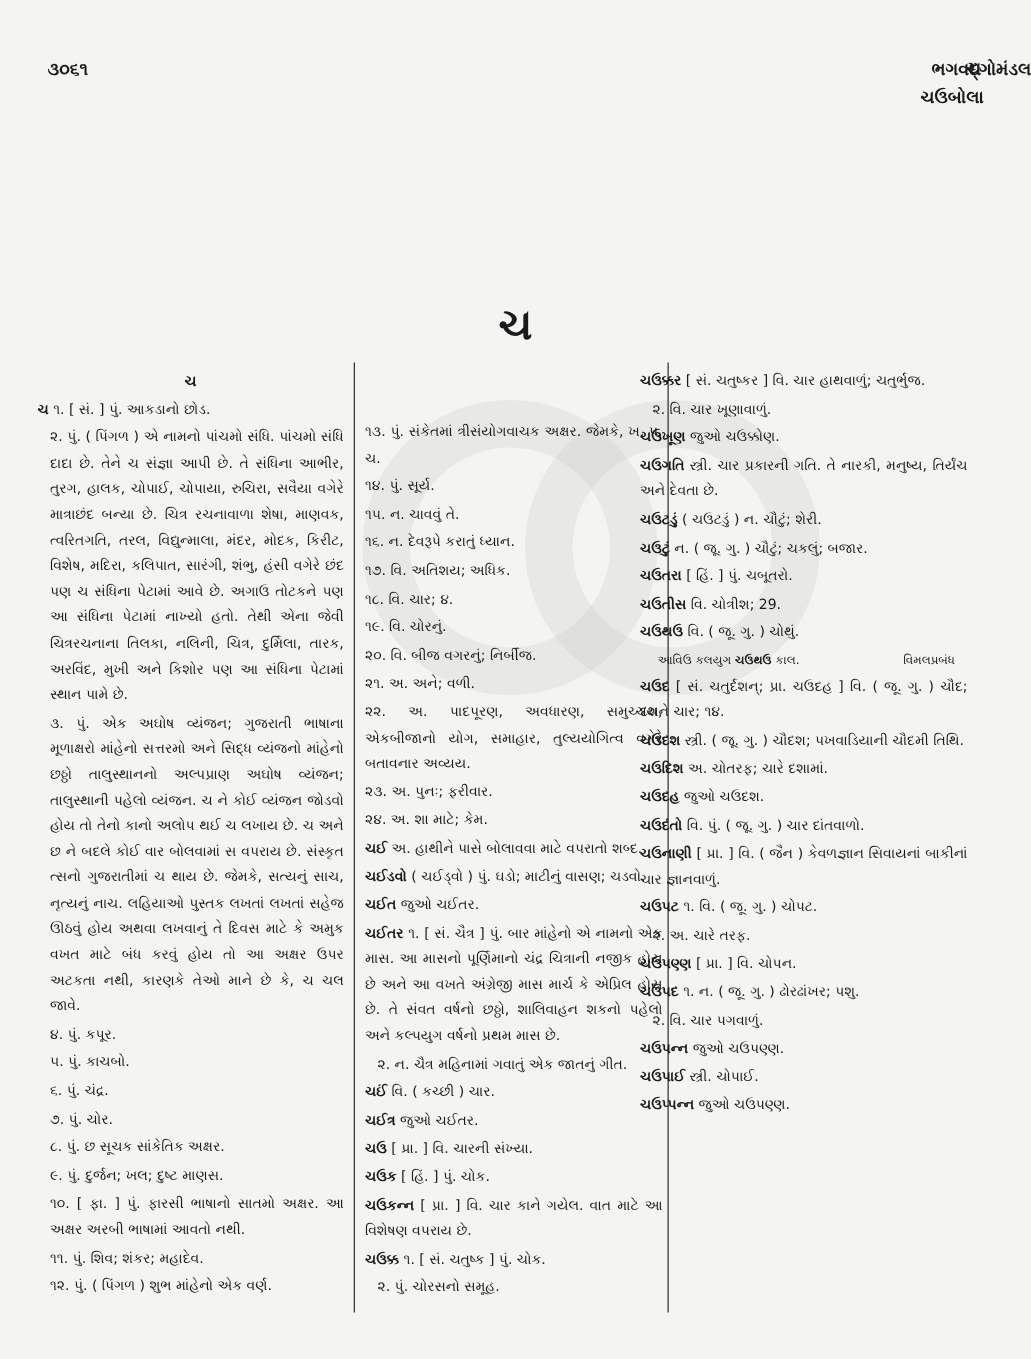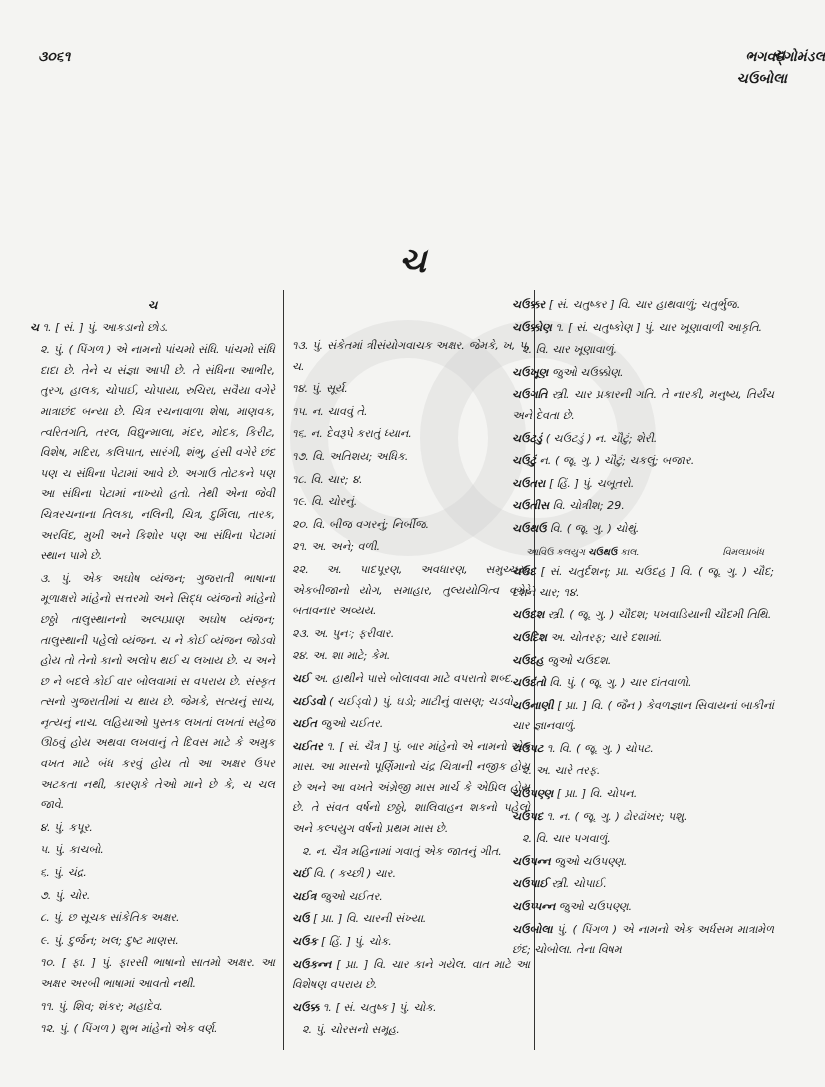--- a/index.html
+++ b/index.html
@@ -1,20 +1,20 @@
 <!DOCTYPE html>
 <html><head>
   <meta charset="utf-8">
   <style>
     html, body { margin: 0; padding: 0; }
     body {
       width: 825px; height: 1087px; background: #f4f4f2; position: relative; overflow: hidden;
       font-family: "DejaVu Sans", sans-serif; color: #1a1a1a;
     }
-    .page { position: absolute; left: 0; top: 0; width: 825px; height: 1087px; font-style: italic; }
+    .page { position: absolute; left: 0; top: 0; width: 825px; height: 1087px; }
     .watermark {
       position: absolute; left: 300px; top: 330px; width: 300px; height: 300px;
       pointer-events: none;
     }
     .watermark .ring { position: absolute; border-radius: 50%; border: 38px solid rgba(200,200,200,0.28); }
     .header { position: absolute; top: 40px; left: 0; width: 825px; height: 60px; }
     .page-num { position: absolute; left: 38px; top: 8px; font-size: 14px; font-weight: bold; }
     .running-title { position: absolute; left: 0; width: 825px; top: 8px; text-align: right; font-size: 14px; font-weight: bold; }
     .section-letter-top { position: absolute; right: 40px; top: 6px; font-size: 15px; font-weight: bold; }
     .catchword { position: absolute; right: 38px; top: 30px; font-size: 14px; font-weight: bold; }
@@ -93,21 +93,20 @@
       <div class="entry"><span class="hw">ચઈં</span> <span>વિ. ( કચ્છી ) ચાર.</span></div>
       <div class="entry"><span class="hw">ચઈત્ર</span> <span>જુઓ ચઈતર.</span></div>
       <div class="entry"><span class="hw">ચઉ</span> <span>[ પ્રા. ] વિ. ચારની સંખ્યા.</span></div>
       <div class="entry"><span class="hw">ચઉક</span> <span>[ હિં. ] પું. ચોક.</span></div>
       <div class="entry"><span class="hw">ચઉકન્ન</span> <span>[ પ્રા. ] વિ. ચાર કાને ગયેલ. વાત માટે આ વિશેષણ વપરાય છે.</span></div>
       <div class="entry"><span class="hw">ચઉક્ક</span> <span>૧. [ સં. ચતુષ્ક ] પું. ચોક.</span></div>
       <div class="entry indent"><span>૨. પું. ચોરસનો સમૂહ.</span></div>
     </div>
   <div class="col col3">
       <div class="entry"><span class="hw">ચઉક્કર</span> <span>[ સં. ચતુષ્કર ] વિ. ચાર હાથવાળું; ચતુર્ભુજ.</span></div>
-      <div class="entry"><span class="hw">ચઉક્કોણ</span> <span>૧. [ સં. ચતુષ્કોણ ] પું. ચાર ખૂણાવાળી આકૃતિ.</span></div>
       <div class="entry indent"><span>૨. વિ. ચાર ખૂણાવાળું.</span></div>
       <div class="entry"><span class="hw">ચઉખૂણ</span> <span>જુઓ ચઉક્કોણ.</span></div>
       <div class="entry"><span class="hw">ચઉગતિ</span> <span>સ્ત્રી. ચાર પ્રકારની ગતિ. તે નારકી, મનુષ્ય, તિર્યંચ અને દેવતા છે.</span></div>
       <div class="entry"><span class="hw">ચઉટડું</span> <span>( ચઉટડું ) ન. ચૌટું; શેરી.</span></div>
       <div class="entry"><span class="hw">ચઉટું</span> <span>ન. ( જૂ. ગુ. ) ચૌટું; ચકલું; બજાર.</span></div>
       <div class="entry"><span class="hw">ચઉતરા</span> <span>[ હિં. ] પું. ચબૂતરો.</span></div>
       <div class="entry"><span class="hw">ચઉતીસ</span> <span>વિ. ચોત્રીશ; 29.</span></div>
       <div class="entry"><span class="hw">ચઉથઉ</span> <span>વિ. ( જૂ. ગુ. ) ચોથું.</span></div>
       <div class="quote">
         <span><span>આવિઉ કલયુગ</span> <span class="qhw">ચઉથઉ</span> <span>કાલ.</span></span>
@@ -120,15 +119,14 @@
       <div class="entry"><span class="hw">ચઉદંતો</span> <span>વિ. પું. ( જૂ. ગુ. ) ચાર દાંતવાળો.</span></div>
       <div class="entry"><span class="hw">ચઉનાણી</span> <span>[ પ્રા. ] વિ. ( જૈન ) કેવળજ્ઞાન સિવાયનાં બાકીનાં ચાર જ્ઞાનવાળું.</span></div>
       <div class="entry"><span class="hw">ચઉપટ</span> <span>૧. વિ. ( જૂ. ગુ. ) ચોપટ.</span></div>
       <div class="entry indent"><span>૨. અ. ચારે તરફ.</span></div>
       <div class="entry"><span class="hw">ચઉપણ્ણ</span> <span>[ પ્રા. ] વિ. ચોપન.</span></div>
       <div class="entry"><span class="hw">ચઉપદ</span> <span>૧. ન. ( જૂ. ગુ. ) ઢોરઢાંખર; પશુ.</span></div>
       <div class="entry indent"><span>૨. વિ. ચાર પગવાળું.</span></div>
       <div class="entry"><span class="hw">ચઉપન્ન</span> <span>જુઓ ચઉપણ્ણ.</span></div>
       <div class="entry"><span class="hw">ચઉપાઈ</span> <span>સ્ત્રી. ચોપાઈ.</span></div>
       <div class="entry"><span class="hw">ચઉપ્પન્ન</span> <span>જુઓ ચઉપણ્ણ.</span></div>
-      <div class="entry"><span class="hw">ચઉબોલા</span> <span>પું. ( પિંગળ ) એ નામનો એક અર્ધસમ માત્રામેળ છંદ; ચોબોલા. તેના વિષમ</span></div>
     </div>
 </div>
 
 </body></html>

